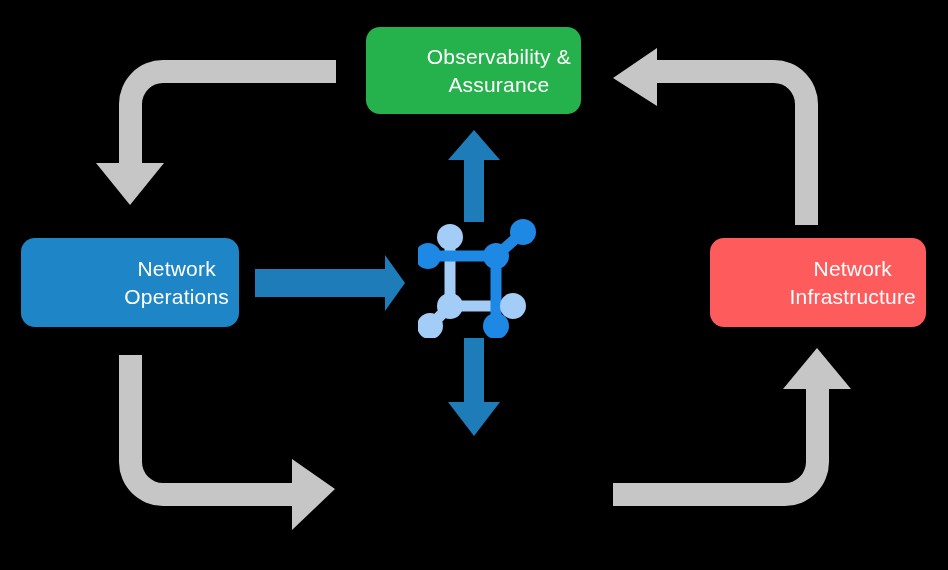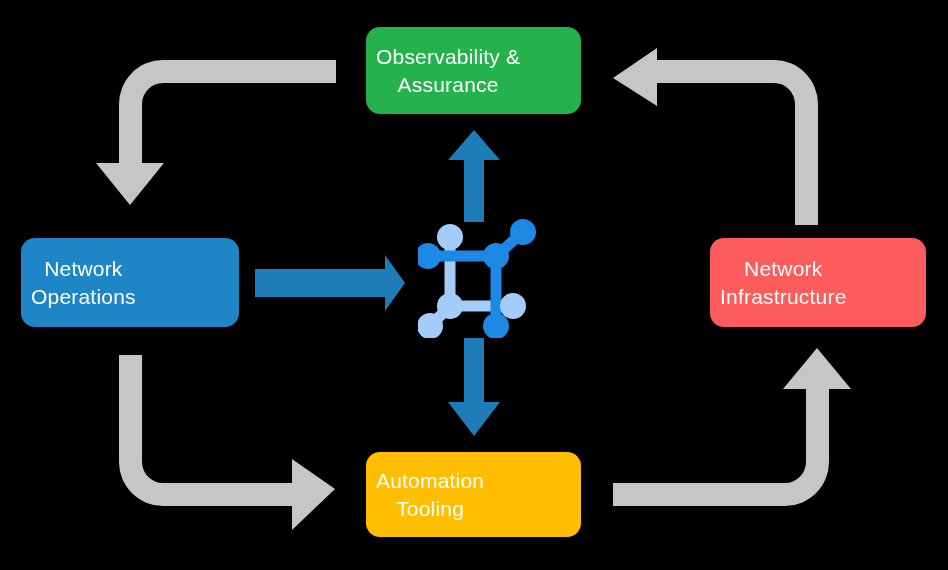--- a/index.html
+++ b/index.html
@@ -22,21 +22,21 @@
     position: absolute;
     left: 0;
     top: 0;
     width: 948px;
     height: 570px;
   }
   .node-box {
     position: absolute;
     display: flex;
     align-items: center;
-    justify-content: flex-start;
+    justify-content: flex-end;
     text-align: center;
     border-radius: 14px;
     color: #ffffff;
     font-size: 21px;
     line-height: 1.32;
     font-weight: 400;
     letter-spacing: 0.2px;
     box-sizing: border-box;
     padding: 4px 10px;
   }
@@ -177,18 +177,14 @@
   <div class="node-box" id="box-network-operations">
     <span class="node-label">Network
 Operations</span>
   </div>
 
   <div class="node-box" id="box-network-infrastructure">
     <span class="node-label">Network
 Infrastructure</span>
   </div>
 
-  <div class="node-box" id="box-automation-tooling">
-    <span class="node-label">Automation
-Tooling</span>
-  </div>
 
 </div>
 
 </body></html>

